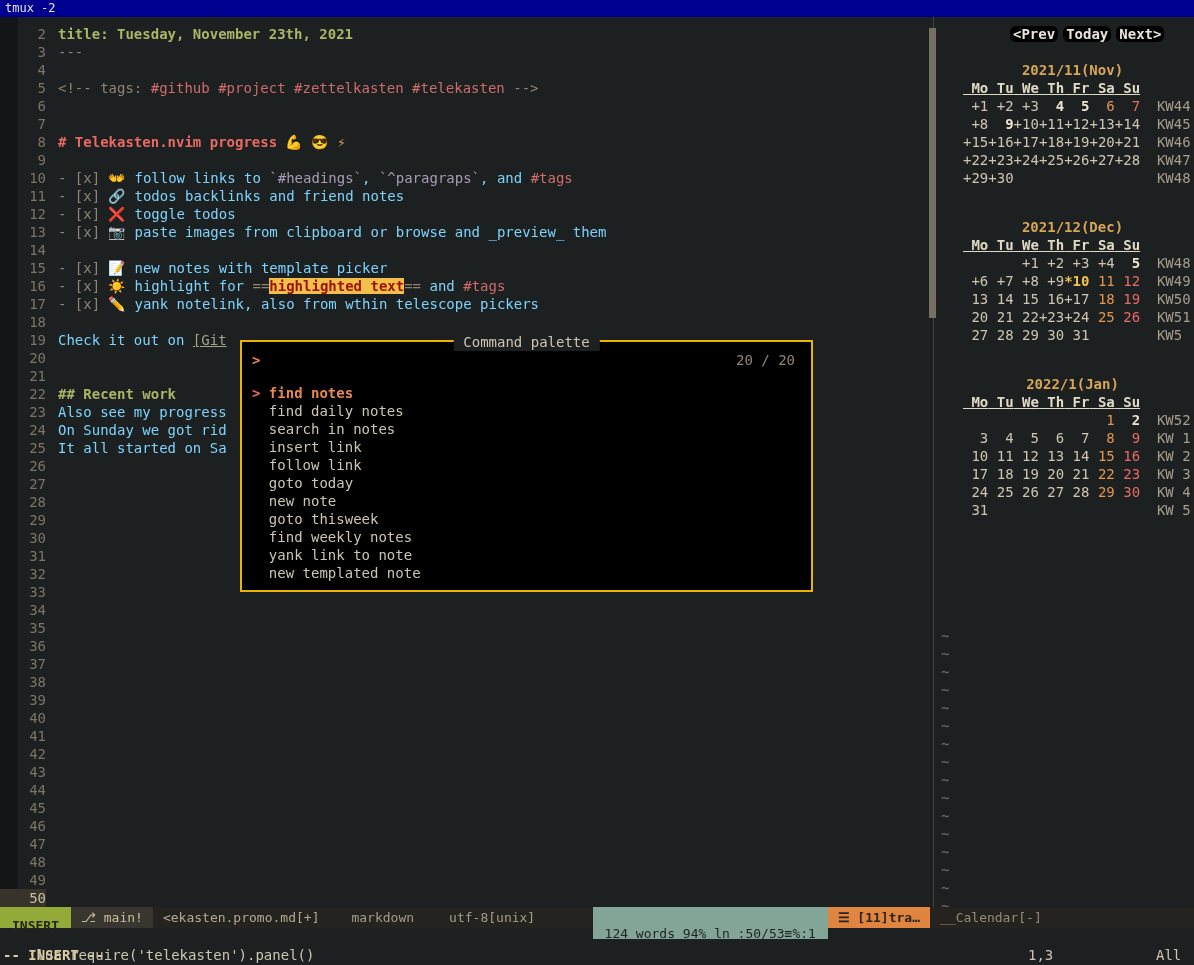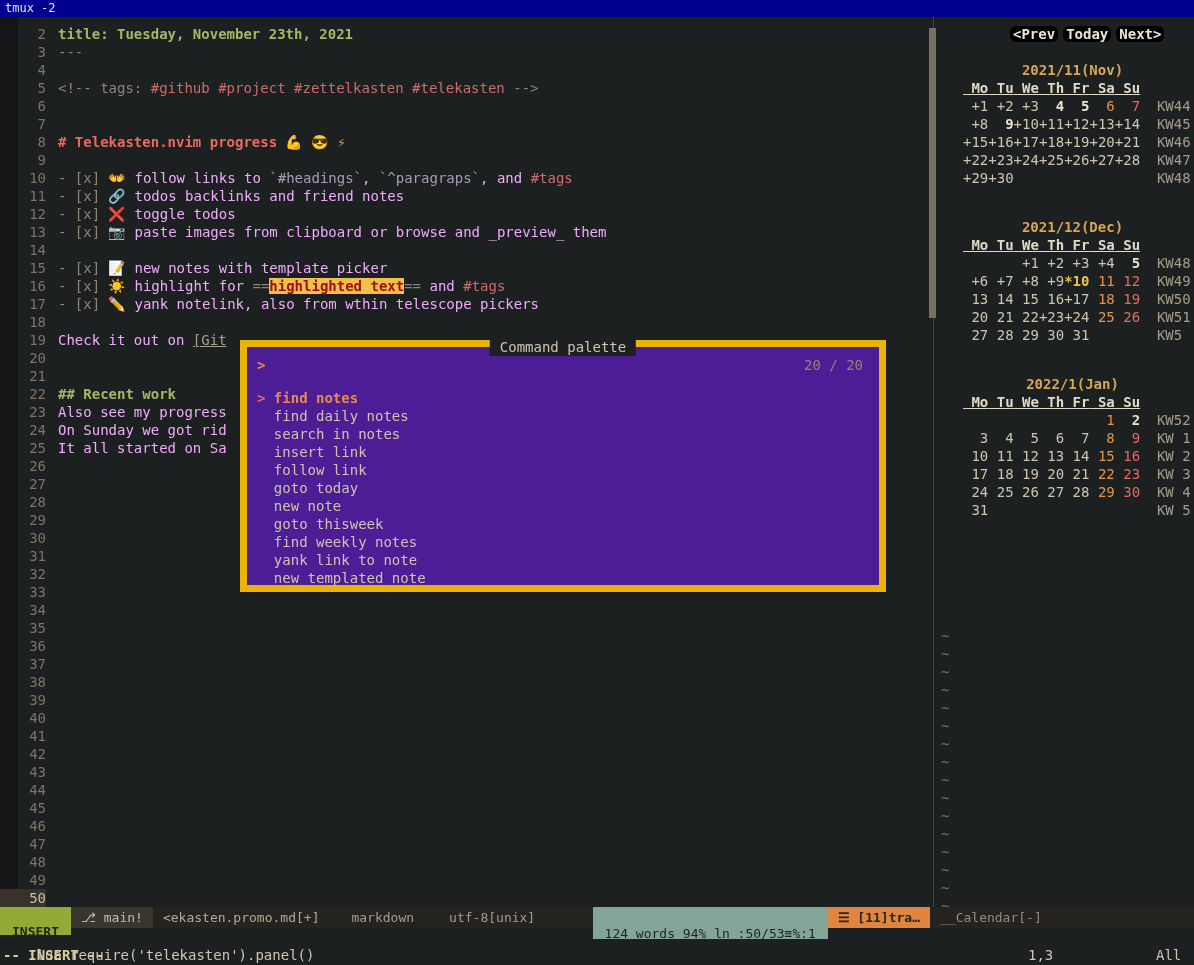--- a/index.html
+++ b/index.html
@@ -18,21 +18,21 @@
   .signbg { position:absolute; left:0; top:0; width:18px; height:890px; background:#131517; z-index:0; }
   .buf { position:relative; z-index:1; }
   .ed-row { height:18px; line-height:18px; font-size:14px; display:flex; white-space:pre; overflow:hidden; }
   .ed-sign { width:18px; flex:0 0 18px; }
   .ed-num  { width:28px; flex:0 0 28px; text-align:right; color:#7d7465; }
   .ed-row.cur .ed-sign, .ed-row.cur .ed-num { background:#37332b; color:#c8bfa4; }
   .ed-text { margin-left:12px; white-space:pre; }
 
   .seg-title{color:#a9b665;font-weight:bold} .seg-h1{color:#ea6962;font-weight:bold}
   .seg-h2{color:#a9b665;font-weight:bold}   .seg-dim{color:#8f8576}
-  .seg-list{color:#8f8576}                  .seg-text{color:#f0abfc}
+  .seg-list{color:#8f8576}                  .seg-text{color:#7dd3fc}
   .seg-tag{color:#cf6b6b}                   .seg-code{color:#a89bb5}
   .seg-punct{color:#8f8576}                 .seg-link{color:#a3a188;text-decoration:underline}
   .seg-mark{background:#f2bf4a;color:#9d1006;font-weight:bold}
   .seg-emoji{color:#d8a657}
 
   
   .divider { position:absolute; left:933px; top:0; width:1px; height:890px; background:#46423b; }
   .scrollthumb { position:absolute; left:929px; top:11px; width:7px; height:290px; background:#766f63; }
 
   
@@ -47,37 +47,37 @@
   .cal-hd { color:#e0d9c6; font-weight:bold; text-decoration:underline; }
   .cal-b { color:#ece4cf; font-weight:bold; }
   .cal-o { color:#e5944e; }
   .cal-r { color:#ea6962; }
   .cal-t { color:#f0c24d; font-weight:bold; }
   .cal-kw { color:#a79d8b; }
   .tilde { padding-left:3px; color:#756b5d; }
   .tildes { margin-top:108px; }
 
   
-  .popup { position:absolute; left:240px; top:323px; width:646px; height:252px;
-           background:#4c1d95; border:7px solid #eab308; z-index:10; }
+  .popup { position:absolute; left:240px; top:323px; width:573px; height:252px;
+           background:#000000; border:2px solid #eab308; z-index:10; }
   .pop-title { position:absolute; top:-9px; left:50%; transform:translateX(-50%);
                background:#1d2021; padding:0 10px; color:#cdc5b0; font-size:14px; line-height:18px; }
   .pal-prompt { margin:8px 16px 0 10px; height:20px; line-height:20px; font-size:14px; }
   .pal-prompt-char { color:#e78a4e; font-weight:bold; }
   .pal-counter { float:right; color:#8f8576; }
   .pal-list { margin-top:14px; }
   .pal-item { height:18px; line-height:18px; font-size:14px; white-space:pre; padding-left:10px; }
   .pal-caret { color:#ea6962; font-weight:bold; }
   .pal-label { color:#cdc5b0; }
   .pal-item.sel .pal-label { color:#e78a4e; font-weight:bold; }
 
   
   .statusline { position:absolute; top:907px; left:0; width:1194px; height:21px;
                 background:#24231f; display:flex; font-size:13px; line-height:21px; white-space:pre; }
-  .sl-mode { background:#92ab38; color:#23251d; font-weight:bold; padding:14px 12px; }
+  .sl-mode { background:#92ab38; color:#23251d; font-weight:bold; padding:8px 12px; }
   .sl-git  { background:#39352f; color:#c9bd9f; padding:0 10px; }
   .sl-git-ic { color:#c9bd9f; }
   .sl-file { color:#b3aa93; padding:0 10px; }
   .sl-ft   { color:#a59c8a; margin-left:22px; }
   .sl-enc  { color:#a59c8a; margin-left:35px; }
   .sl-spacer { flex:1; }
   .sl-stats { background:#83a598; color:#1f2223; padding:16px 12px; }
   .sl-buf   { background:#e08540; color:#2a231c; font-weight:bold; padding:0 10px; }
   .sl-cal   { flex:0 0 264px; color:#958b7a; padding-left:10px; background:#24231f; }
 

